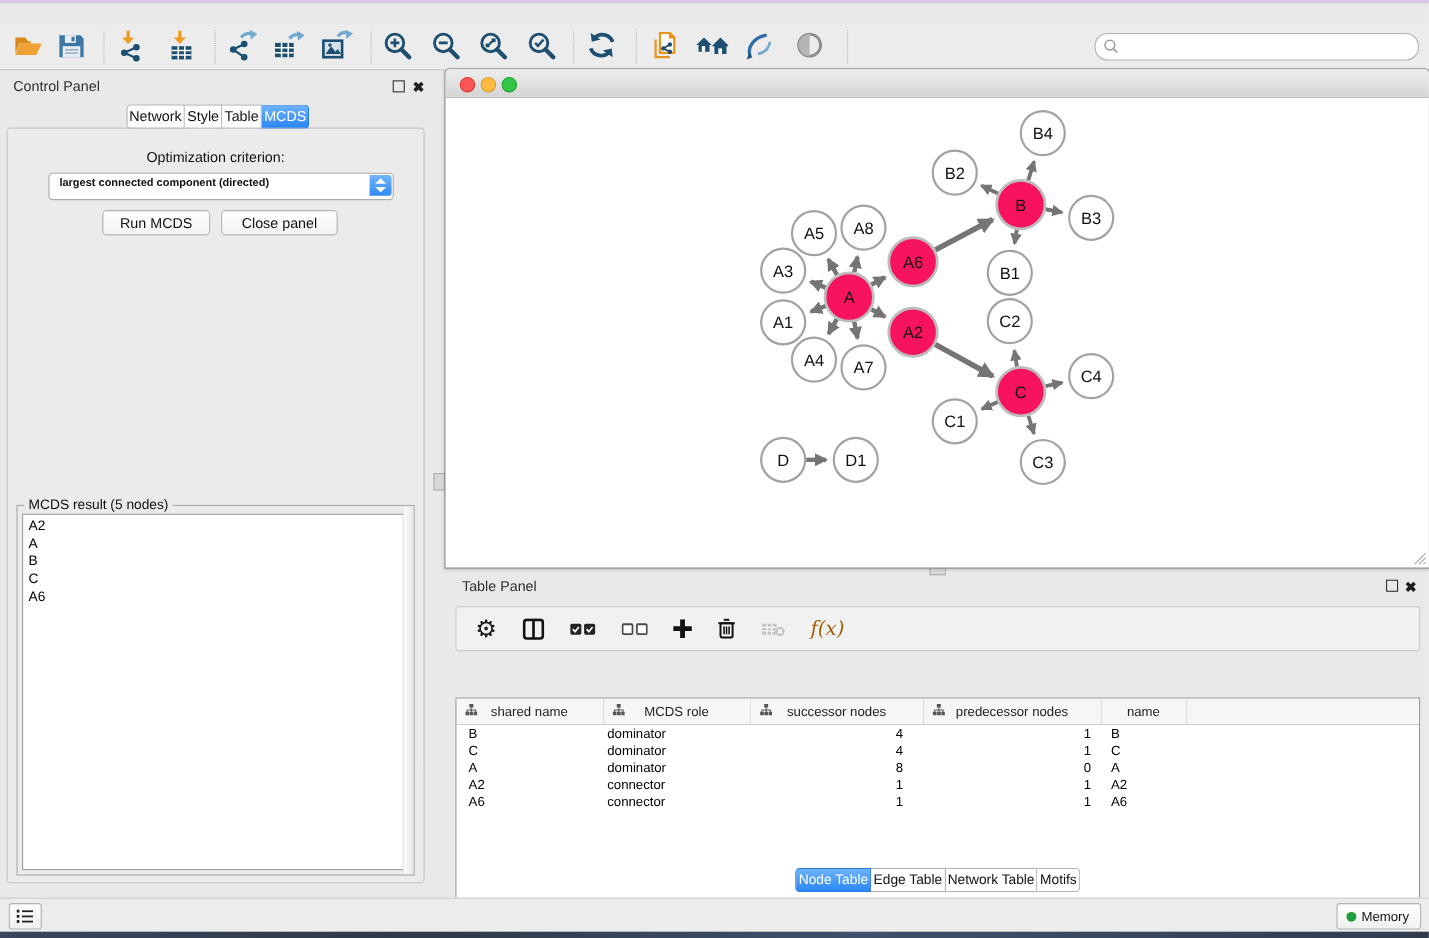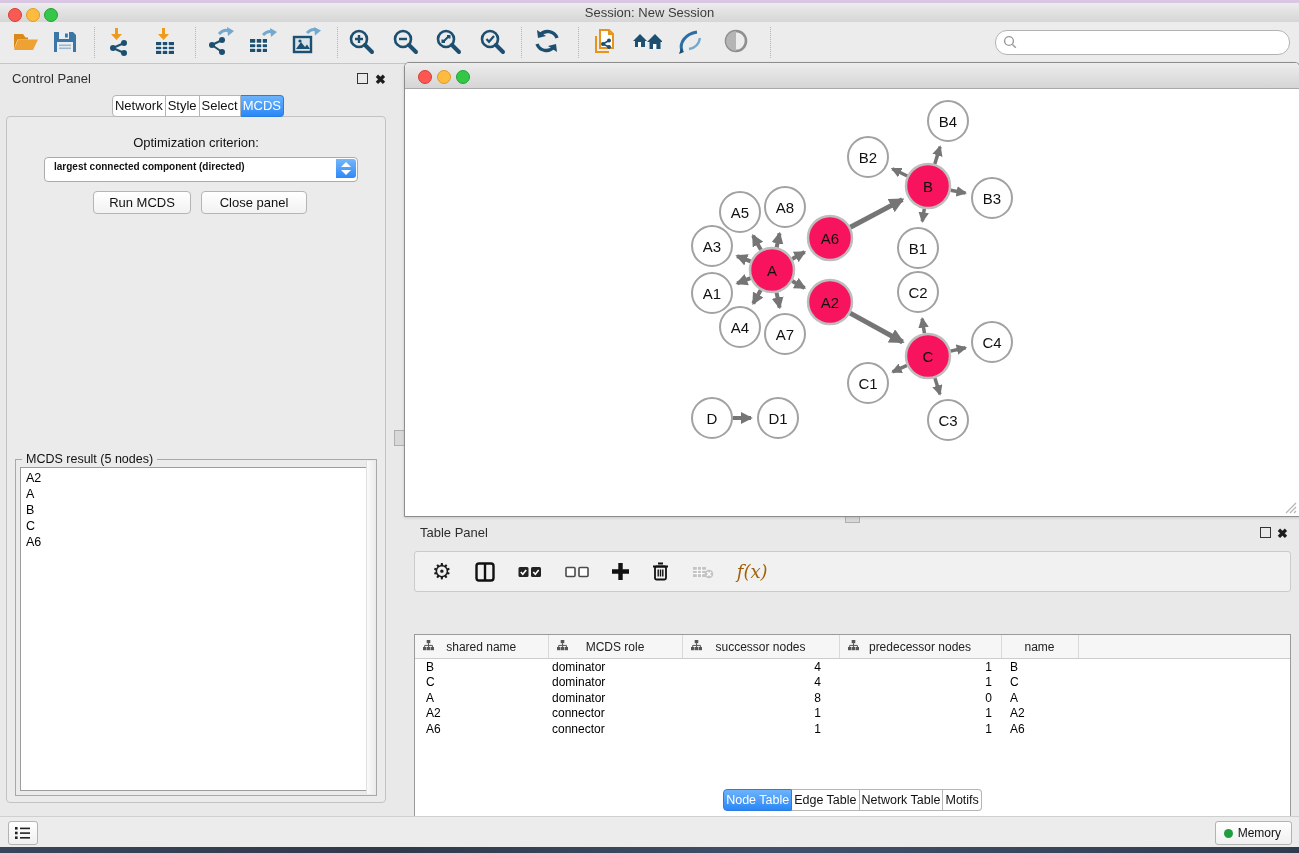--- a/index.html
+++ b/index.html
@@ -105,26 +105,20 @@
   #memory-btn .lbl{font-size:12px;color:#111;}
   #bottom-strip{position:absolute;left:0;top:847px;width:100%;height:6px;
        background:linear-gradient(90deg,#39455a,#2e3a4a 30%,#41506a 60%,#303c4e);}
 </style>
 </head>
 <body>
 
 <div id="app">
 
   <div id="desktop-strip"></div>
-  <div id="titlebar">
-    <span class="tl r"></span>
-    <span class="tl y"></span>
-    <span class="tl g"></span>
-    <div class="title">Session: New Session</div>
-  </div>
 
   <div id="toolbar">
     <svg class="tb-icon" style="left:11px" viewBox="0 0 30 30">
       <path d="M3 7h9l2.5 3.5H17v2H6.5L3 22z" fill="#d98a18"></path>
         <path d="M7 12.5h20l-5 10.5H3z" fill="#efa234"></path>
     </svg>
     <svg class="tb-icon" style="left:50px" viewBox="0 0 30 30">
       <path d="M4 5h19l3 3v17H4z" fill="#3c76a4"></path>
         <rect x="9" y="5" width="10" height="7" fill="#e8eef4"></rect>
         <rect x="15" y="6.5" width="2.8" height="4" fill="#3c76a4"></rect>
@@ -228,21 +222,21 @@
       </svg>
     </div>
   </div>
 
   <div class="panel-title" style="left:12px;top:71px">Control Panel</div>
   <div class="float-icon" style="left:357px;top:73px"></div>
   <div class="close-icon" style="left:375px;top:73px">✖</div>
   <div id="cp-tabs">
       <div class="tab">Network</div>
       <div class="tab">Style</div>
-      <div class="tab">Select</div>
+      <div class="tab">Table</div>
       <div class="tab active">MCDS</div>
     </div>
   <div id="cp-body">
     <div id="opt-label">Optimization criterion:</div>
     <div id="opt-select">
       <span class="val">largest connected component (directed)</span>
       <span class="stepper">
           <i class="up"></i>
           <i class="dn"></i>
         </span>

